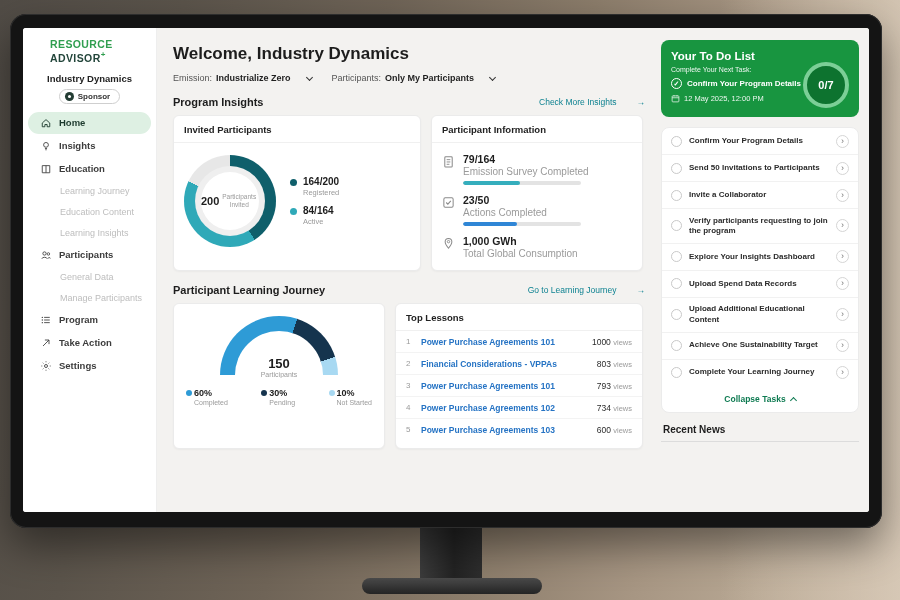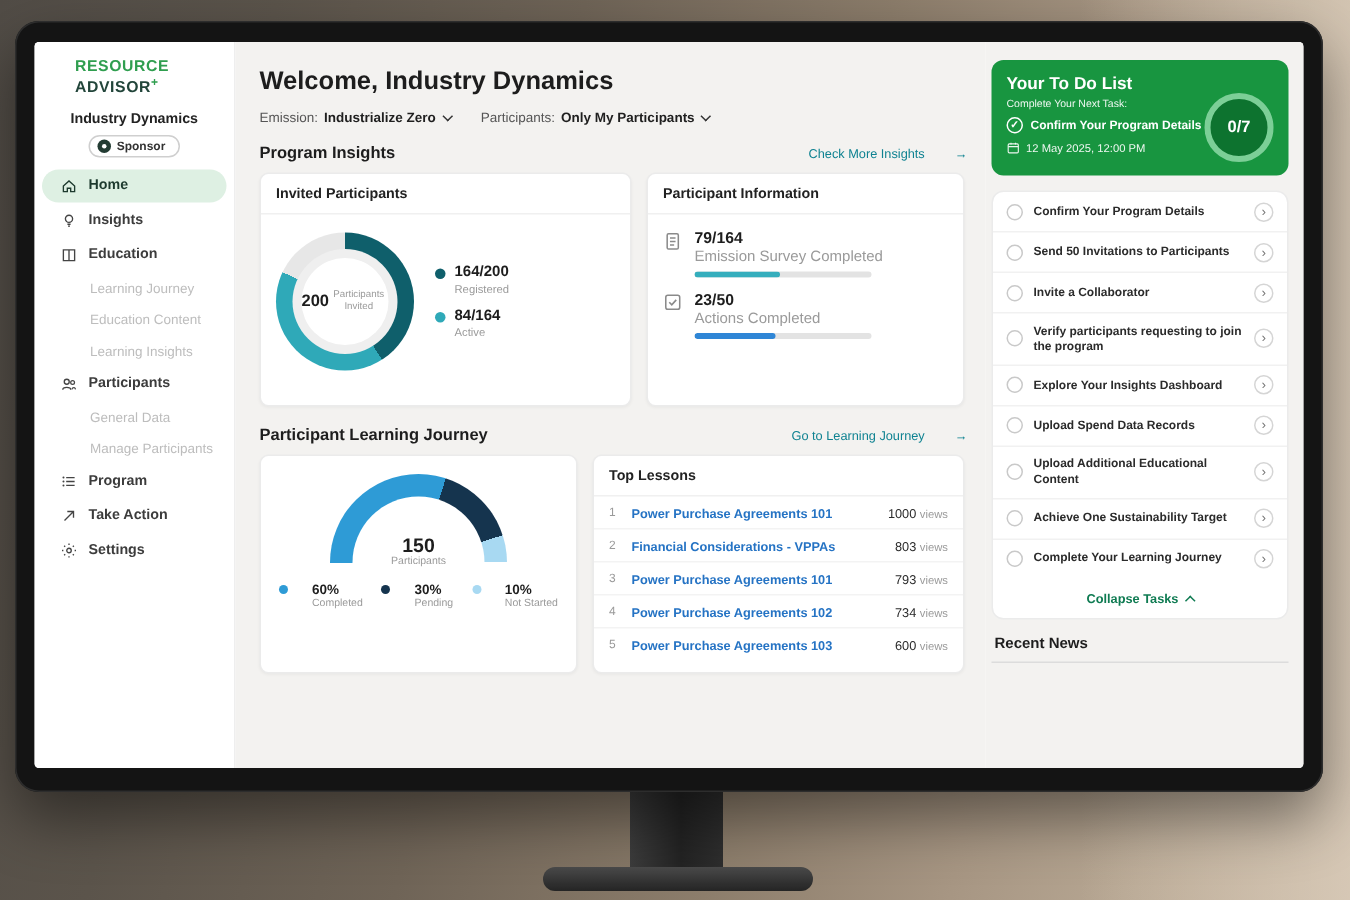--- a/index.html
+++ b/index.html
@@ -33,21 +33,21 @@
   .nav-item.active { background:#def0e3; color:#1d3a2e; }
   .nav-item.sub { padding-left:32px; color:#bdbdbd; font-weight:normal; font-size:9px; }
   .nav-ico { width:12px; height:12px; flex-shrink:0; display:inline-flex; }
   .nav-ico svg { width:12px; height:12px; }
 
   
   .main { flex:1; background:#f3f2f0; padding:12px 10px 0 16px; min-width:0; }
   .welcome { font-size:17px; font-weight:bold; color:#1d1d1d; margin:4px 0 9px; }
   .filters { display:flex; gap:20px; align-items:center; font-size:9px; color:#555; }
   .filter { display:flex; align-items:center; gap:4px; }
-  .filter-value { font-weight:bold; color:#1f1f1f; display:flex; align-items:center; gap:5px; cursor:pointer; }
+  .filter-value { font-weight:bold; color:#1f1f1f; display:flex; align-items:center; gap:16px; cursor:pointer; }
   .caret { width:5px; height:5px; border-right:1.4px solid #333; border-bottom:1.4px solid #333;
     transform:rotate(45deg); margin-top:-2px; }
   .section-head { display:flex; justify-content:space-between; align-items:center; margin:13px 2px 7px 0; }
   .section-title { font-size:11px; font-weight:bold; color:#1d1d1d; }
   .section-link { font-size:8.5px; font-weight:normal; color:#0e8291; display:flex; gap:20px; cursor:pointer; }
   .cards { display:flex; gap:10px; }
   .card { background:#fff; border:1px solid #ebebeb; border-radius:6px; box-shadow:0 1px 2px rgba(0,0,0,.04); overflow:hidden; }
   .w-lg { width:248px; } .w-sm { width:212px; }
   .row1 .card { height:156px; } .row2 .card { height:146px; }
   .card-title { font-size:9.5px; font-weight:bold; color:#222; padding:8px 10px 7px; border-bottom:1px solid #f0f0f0; }
@@ -80,21 +80,21 @@
 
   
   .gauge-wrap { width:118px; height:62px; position:relative; overflow:hidden; margin:12px auto 6px; }
   .gauge { width:118px; height:118px; border-radius:50%; position:relative;
     background:conic-gradient(from 270deg, #2e9bd6 0deg 108deg, #15344e 108deg 162deg, #a8d9f2 162deg 180deg, #fff 180deg 360deg); }
   .gauge::after { content:''; position:absolute; inset:15px; background:#fff; border-radius:50%; }
   .gauge-center { position:absolute; left:0; right:0; bottom:0; text-align:center; z-index:2; }
   .gauge-val { font-size:13px; font-weight:bold; color:#1d1d1d; }
   .gauge-lbl { font-size:7px; color:#9a9a9a; }
   .gauge-legend { display:flex; justify-content:space-between; padding:4px 12px 0; }
-  .gl-item { display:flex; gap:16px; }
+  .gl-item { display:flex; gap:2px; }
   .gl-dot { width:6px; height:6px; border-radius:50%; margin-top:2px; flex-shrink:0; }
   .gl-val { font-size:9px; font-weight:bold; color:#1d1d1d; }
   .gl-lbl { font-size:7px; color:#9a9a9a; margin-top:1px; }
   .gl-completed { background:#2e9bd6; } .gl-pending { background:#15344e; } .gl-notstarted { background:#a8d9f2; }
 
   
   .lesson { display:flex; align-items:center; gap:8px; padding:5.5px 10px; border-bottom:1px solid #f3f3f3; }
   .lesson:last-child { border-bottom:none; }
   .lesson-num { font-size:8px; color:#9a9a9a; width:7px; }
   .lesson-title { flex:1; font-size:8.5px; font-weight:bold; color:#2573c4; cursor:pointer; }
@@ -309,20 +309,30 @@
                       <path d="M4.5 7 L6.3 8.8 L9.5 5.3" fill="none" stroke="#8a8a8a" stroke-width="1.2"></path>
                     </svg></span>
                 <span>
                   <div class="info-val">23/50</div>
                   <div class="info-lbl">Actions Completed</div>
                   <div class="bar">
                       <div class="bar-fill bar-blue" style="width: 46%;"></div>
                     </div>
                 </span>
               </div>
+              <div class="info-row">
+                <span class="info-ico"><svg viewBox="0 0 14 14">
+                      <path d="M7 1.5 C4.8 1.5 3.4 3.1 3.4 5.1 c0 2.6 3.6 7 3.6 7 s3.6-4.4 3.6-7 C10.6 3.1 9.2 1.5 7 1.5 Z" fill="none" stroke="#8a8a8a" stroke-width="1.1"></path>
+                      <circle cx="7" cy="5" r="1.3" fill="none" stroke="#8a8a8a" stroke-width="1"></circle>
+                    </svg></span>
+                <span>
+                  <div class="info-val">1,000 GWh</div>
+                  <div class="info-lbl">Total Global Consumption</div>
+                </span>
+              </div>
             </div>
           </div>
         </div>
 
         <div class="section-head">
           <span class="section-title">Participant Learning Journey</span>
           <span class="section-link">
             <span>Go to Learning Journey</span>
             <span>→</span>
           </span>

